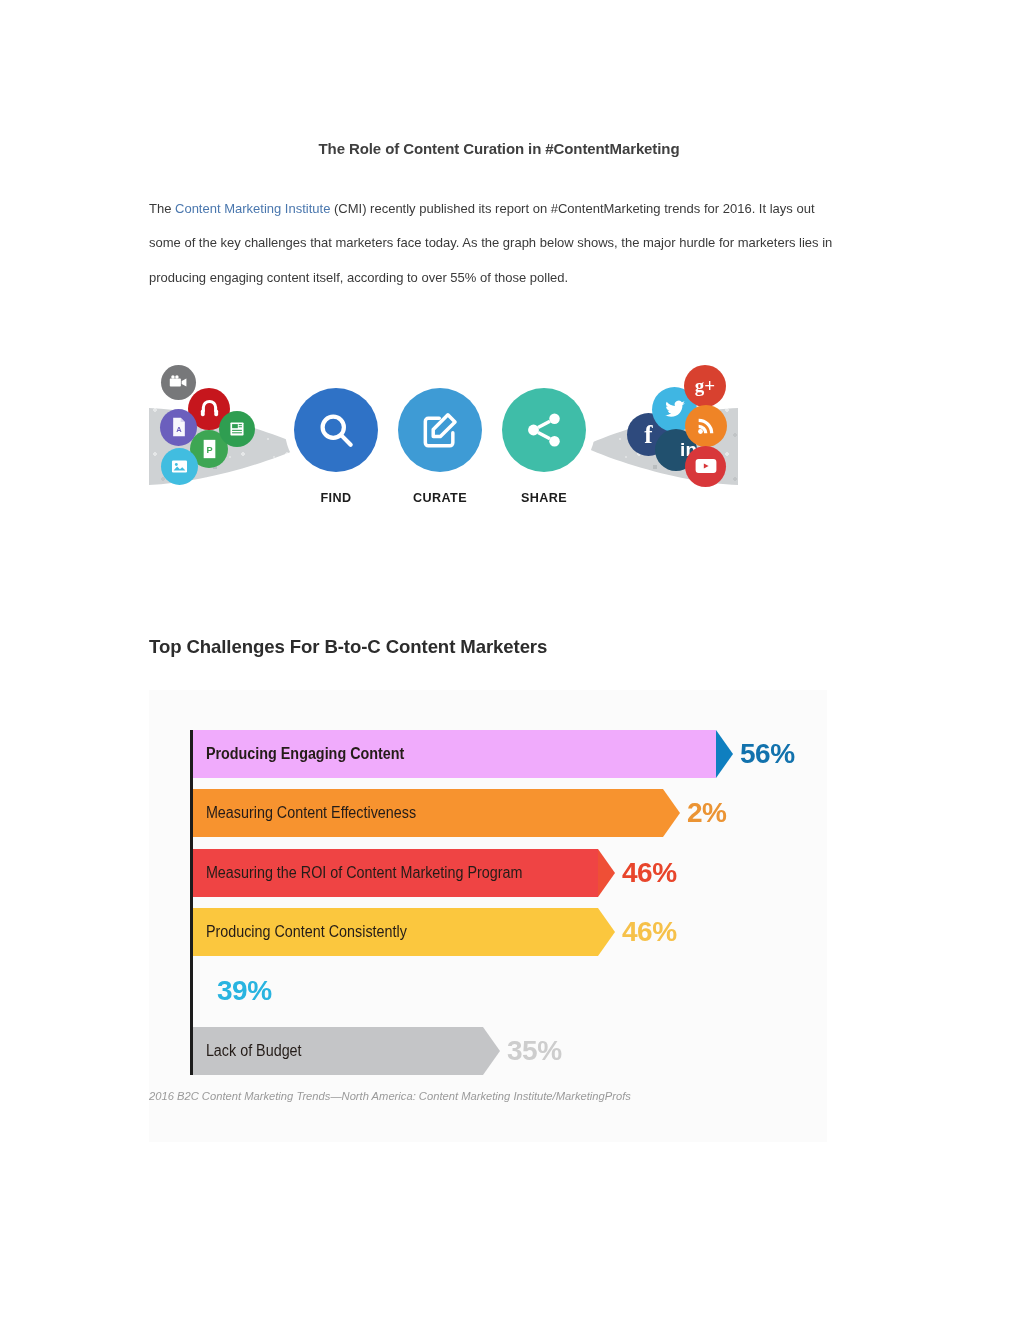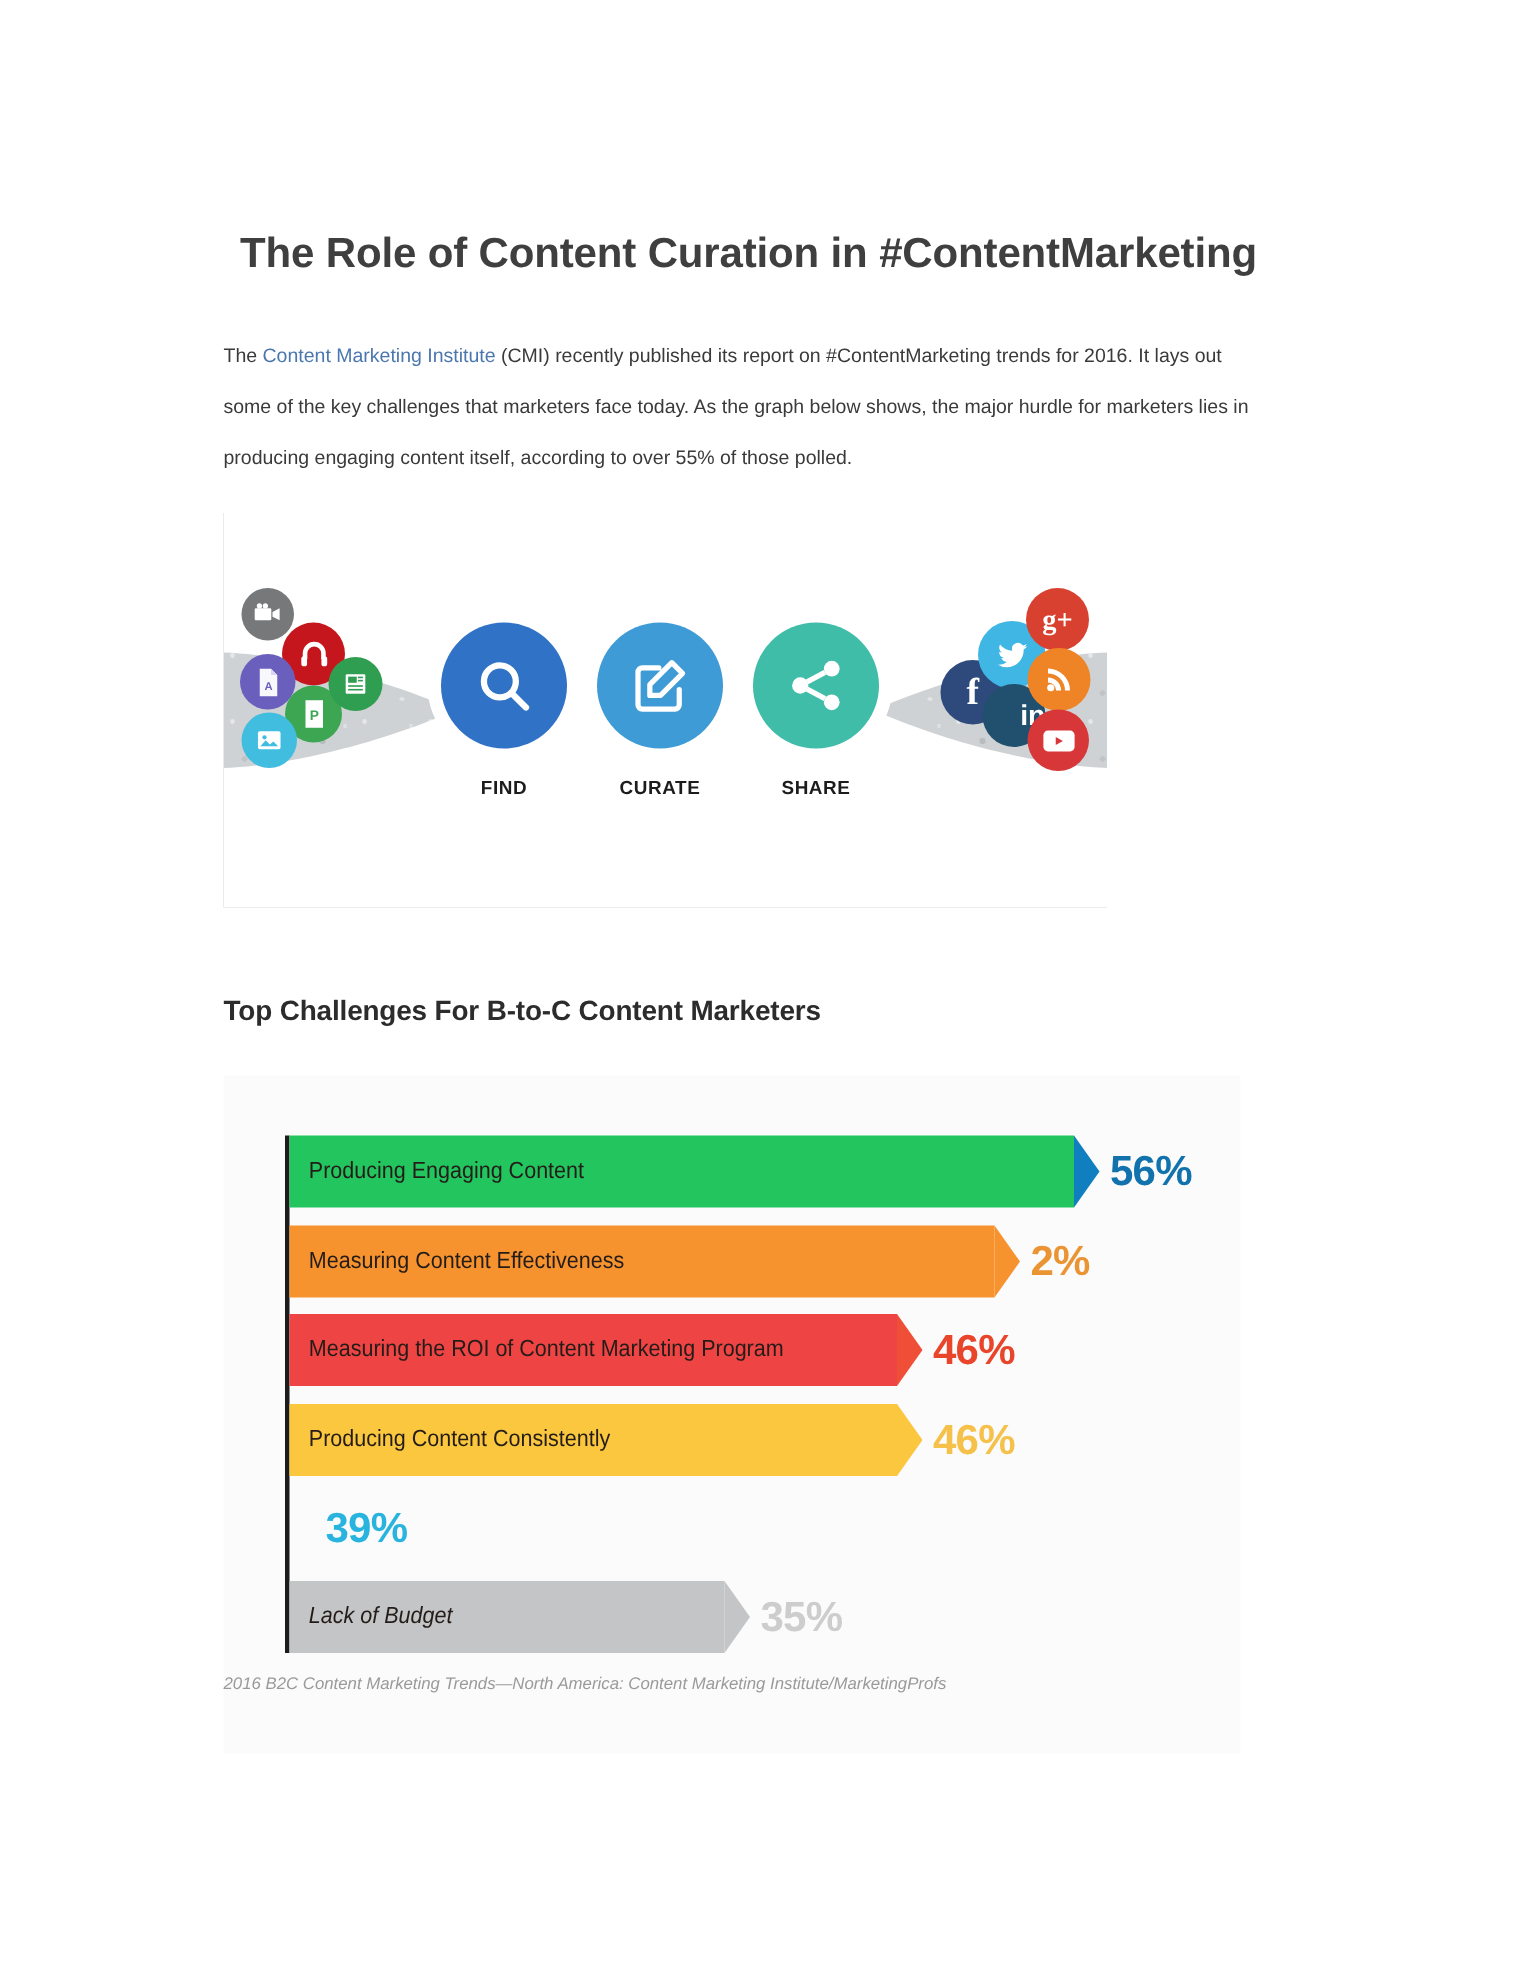--- a/index.html
+++ b/index.html
@@ -23,26 +23,26 @@
   }
   .content {
     position: absolute;
     left: 149px;
     top: 140px;
     width: 700px;
   }
 
   
   .doc-title {
-    font-size: 28px;
+    font-size: 15px;
     font-weight: bold;
     color: #3f3f3f;
     text-align: center;
     letter-spacing: -0.1px;
-    margin: 12px 0 34px 0;
+    margin: 0 0 34px 0;
     line-height: 1.2;
   }
 
   
   .body-par {
     font-size: 13px;
     line-height: 34.3px;
     color: #3a3a3a;
     margin: 0 0 20px 0;
     width: 695px;
@@ -336,21 +336,21 @@
       </div>
     </div>
 
     <h2 class="section-heading">Top Challenges For B-to-C Content Marketers</h2>
 
     <div class="chart-wrap">
       <div class="chart-inner">
         <div class="axis-line"></div>
         <div id="bars">
             <div class="bar-row" style="top: 0px;">
-              <div class="bar" style="width: 523px; background: #22c55e;">
+              <div class="bar" style="width: 523px; background: #f0abfc; font-weight: bold;">
                 <div class="bar-label">Producing Engaging Content</div>
                 <div class="bar-arrow" style="border-left: 17px solid rgb(15, 127, 192);"></div>
               </div>
               <div class="bar-value" style="color: rgb(18, 114, 173);">56%</div>
             </div>
             <div class="bar-row" style="top: 59.4px;">
               <div class="bar" style="width: 470px; background: rgb(247, 147, 47);">
                 <div class="bar-label">Measuring Content Effectiveness</div>
                 <div class="bar-arrow" style="border-left: 17px solid rgb(247, 147, 47);"></div>
               </div>
@@ -367,21 +367,21 @@
               <div class="bar" style="width: 405px; background: rgb(251, 199, 62);">
                 <div class="bar-label">Producing Content Consistently</div>
                 <div class="bar-arrow" style="border-left: 17px solid rgb(251, 199, 62);"></div>
               </div>
               <div class="bar-value" style="color: rgb(246, 193, 74);">46%</div>
             </div>
             <div class="bar-row" style="top: 237.6px;">
               <div class="bar-value" style="color: rgb(41, 180, 224);">39%</div>
             </div>
             <div class="bar-row" style="top: 297px;">
-              <div class="bar" style="width: 290px; background: rgb(196, 197, 199); font-style: italic;">
+              <div class="bar" style="width: 290px; background: rgb(196, 197, 199);">
                 <div class="bar-label">Lack of Budget</div>
                 <div class="bar-arrow" style="border-left: 17px solid rgb(196, 197, 199);"></div>
               </div>
               <div class="bar-value" style="color: rgb(205, 205, 205);">35%</div>
             </div>
           </div>
       </div>
       <div class="chart-source">2016 B2C Content Marketing Trends—North America: Content Marketing Institute/MarketingProfs</div>
     </div>
 

